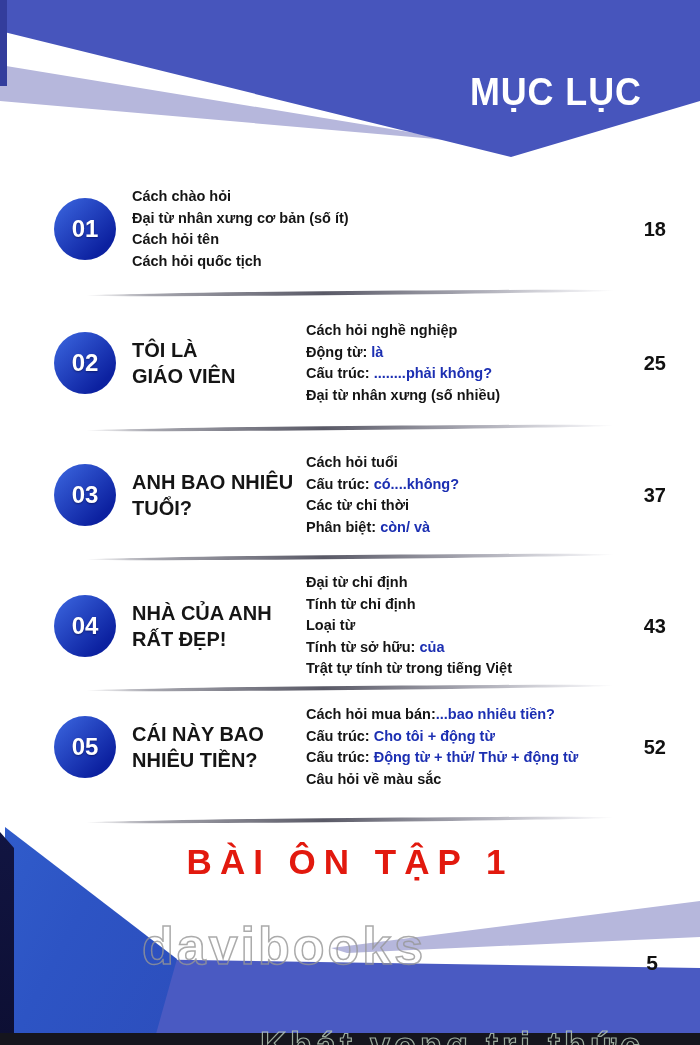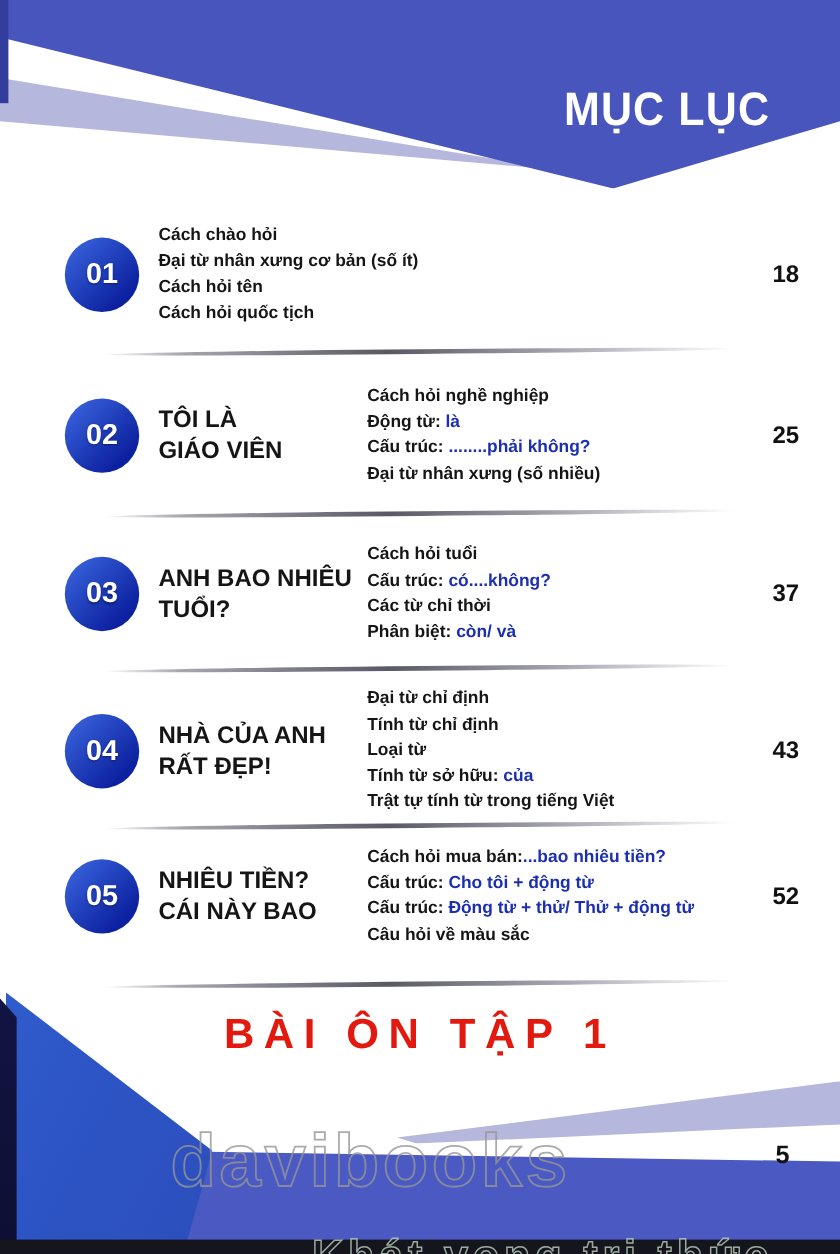--- a/index.html
+++ b/index.html
@@ -92,22 +92,22 @@
   .dark-left{
     background:linear-gradient(180deg,#232b7a 0%,#0d0f33 100%);
     clip-path:polygon(0 832px,14px 848px,14px 1034px,0 1034px);
     z-index:3;
   }
   .bottom-bar{position:absolute;left:0;top:1033px;width:700px;height:12px;background:#15151d;z-index:4;}
 
   
   .wm1{
     position:absolute;left:142px;top:916px;z-index:6;
-    font-size:62px;font-weight:bold;letter-spacing:3px;
-    color:transparent;margin-top:16px;-webkit-text-stroke:1.5px rgba(150,150,150,.8);
+    font-size:52px;font-weight:bold;letter-spacing:3px;
+    color:transparent;-webkit-text-stroke:1.5px rgba(150,150,150,.8);
   }
   .wm2{
     position:absolute;left:260px;top:1025px;z-index:6;
     font-size:36px;font-weight:bold;letter-spacing:4px;
     color:transparent;-webkit-text-stroke:1.2px rgba(180,198,180,.85);
   }
   .page-num{
     position:absolute;top:951px;right:42px;z-index:6;
     color:#111;font-size:21px;font-weight:bold;
   }
@@ -174,22 +174,22 @@
         <div><span>Loại từ</span></div>
         <div><span>Tính từ sở hữu: </span><span class="seg-blue">của</span></div>
         <div><span>Trật tự tính từ trong tiếng Việt</span></div>
       </div>
     <div class="pnum">43</div>
   </section>
 
   <section class="section">
     <div class="badge">05</div>
     <div class="ltitle">
+        <div>CÁI NÀY BAO</div>
         <div>NHIÊU TIỀN?</div>
-        <div>CÁI NÀY BAO</div>
       </div>
     <div class="topics">
         <div><span>Cách hỏi mua bán:</span><span class="seg-blue">...bao nhiêu tiền?</span></div>
         <div><span>Cấu trúc: </span><span class="seg-blue">Cho tôi + động từ</span></div>
         <div><span>Cấu trúc: </span><span class="seg-blue">Động từ + thử/ Thử + động từ</span></div>
         <div><span>Câu hỏi về màu sắc</span></div>
       </div>
     <div class="pnum">52</div>
   </section>
 </div>

